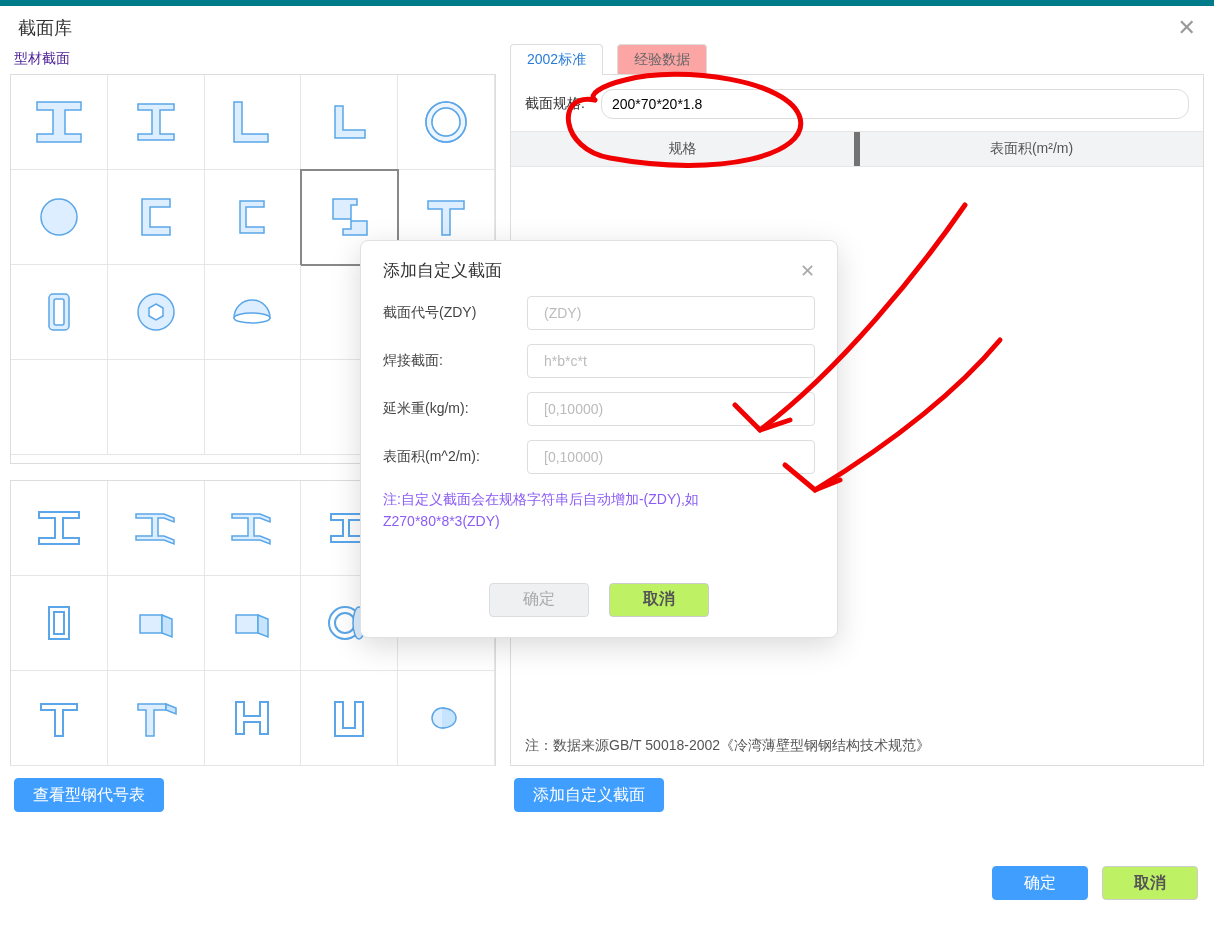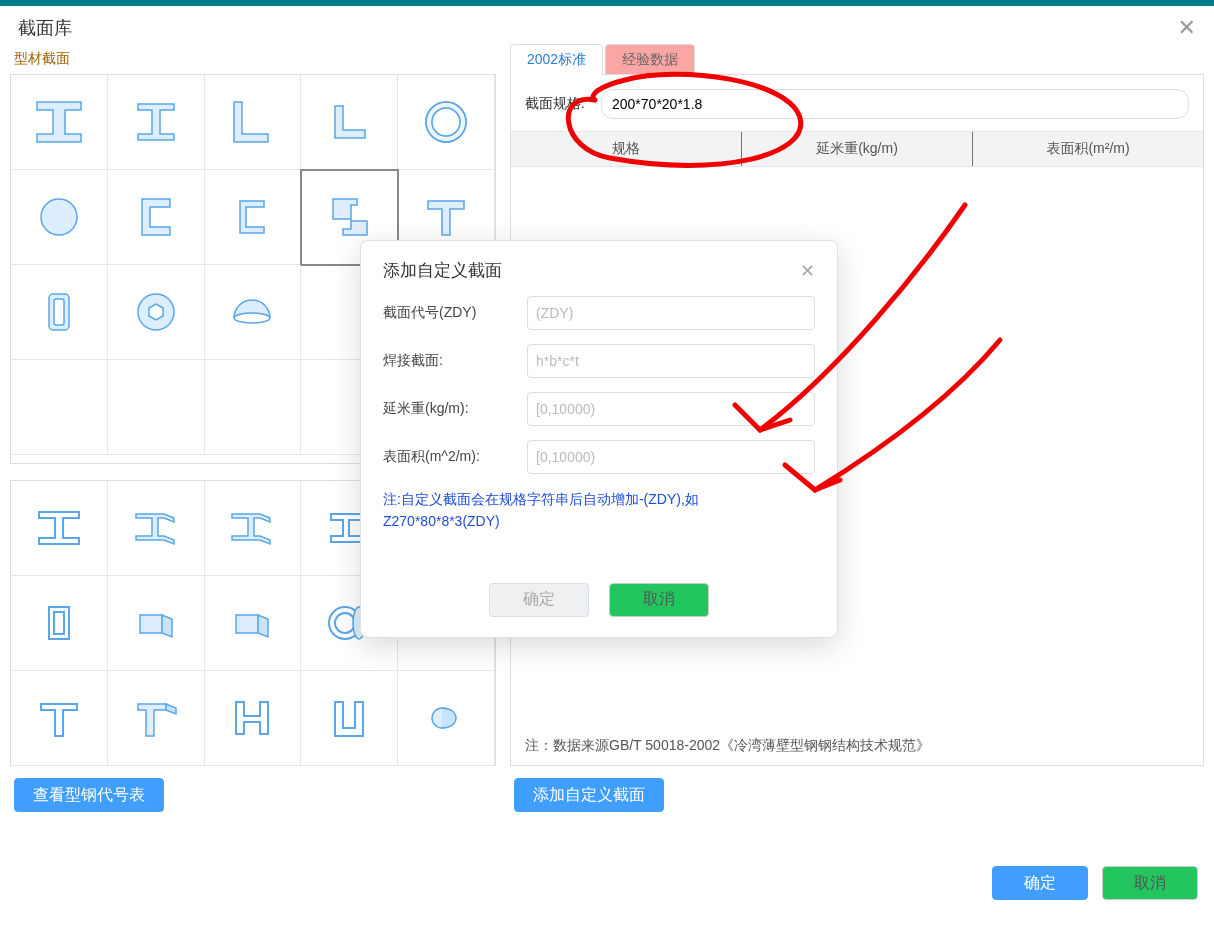--- a/index.html
+++ b/index.html
@@ -9,78 +9,78 @@
 
 .window-header { display: flex; justify-content: space-between; align-items: center; padding: 10px 18px 8px; }
 .window-header h1 { font-size: 18px; font-weight: 500; color: #333; }
 .close-x { font-size: 22px; color: #999; cursor: pointer; line-height: 1; }
 
 .main { display: flex; padding: 0 10px 0 10px; gap: 14px; position: relative; }
 
 .left-col { width: 486px; }
 .right-col { flex: 1; display: flex; flex-direction: column; }
 
-.section-label { font-size: 14px; color: #a16207; margin: 2px 0 6px 4px; }
+.section-label { font-size: 14px; color: #4c1d95; margin: 2px 0 6px 4px; }
 .grid-box { border: 1px solid #ddd; background: #fff; }
 .left-grid-1 { height: 390px; }
 .left-grid-2 { height: 286px; }
 
 .shape-grid { display: grid; grid-template-columns: repeat(5, 1fr); }
 .shape-cell {
   height: 95px; border-right: 1px solid #e6e6e6; border-bottom: 1px solid #e6e6e6;
   display: flex; align-items: center; justify-content: center; cursor: pointer;
 }
 .shape-cell.selected { outline: 2px solid #888; outline-offset: -1px; }
 .shape-cell svg { width: 56px; height: 56px; }
 
-.tabbar { display: flex; align-items: flex-start; height: 30px; margin-top: -4px; }
+.tabbar { display: flex; align-items: flex-start; height: 30px; margin-top: -4px; gap: 12px; }
 .tab {
   padding: 6px 16px; border: 1px solid #ddd; border-bottom: none;
   background: #fca5a5; color: #666; border-radius: 4px 4px 0 0; margin-right: 2px; cursor: pointer;
 }
 .tab.active { background: #fff; color: #2b7cd9; font-weight: 500; position: relative; z-index: 2; }
 
 .right-panel { border: 1px solid #ddd; flex: 1; display: flex; flex-direction: column; height: 713px; }
 .spec-row { display: flex; align-items: center; gap: 10px; padding: 14px 14px 12px; }
 .spec-row label { min-width: 66px; color: #333; }
 .spec-input { flex: 1; height: 30px; border: 1px solid #ddd; border-radius: 12px; padding: 0 10px; font-size: 14px; }
 
 .table-head { display: flex; background: #f2f3f5; border-top: 1px solid #e6e6e6; border-bottom: 1px solid #e6e6e6; }
-.th { flex: 1; text-align: center; padding: 8px 0; color: #555; border-right: 1px solid #737373; }
+.th { flex: 1; text-align: center; padding: 8px 0; color: #555; border-right: 6px solid #737373; }
 .th:last-child { border-right: none; text-align: center; }
 .table-body { flex: 1; }
 
 .foot-note { padding: 10px 14px; color: #555; border-top: none; }
 
 .action-row { padding: 12px 0 0 4px; display:flex; }
 .btn {
   display:inline-flex; align-items:center; justify-content:center;
   height: 34px; padding: 0 18px; border-radius: 4px; font-size: 16px;
   border: 1px solid #409eff; background: #409eff; color: #fff; cursor: pointer;
 }
-.btn.plain { background: #22c55e; color: #555; border-color: #ccc; }
+.btn.plain { background: #bef264; color: #555; border-color: #ccc; font-weight: bold; }
 .btn:disabled, .btn.disabled { background:#eef0f2; color:#aaa; border-color:#ddd; cursor:default; }
 
 .bottom-bar { position: absolute; right: 16px; top: 866px; display:flex; gap: 14px; }
 .bottom-bar .btn { min-width: 90px; }
 
 
 .modal {
   position: absolute; left: 360px; top: 240px; width: 478px; background: #fff;
   border: 1px solid #e0e0e0; border-radius: 8px; box-shadow: 0 8px 30px rgba(0,0,0,.15); padding: 18px 22px 20px;
   z-index: 50;
 }
 .modal-head { display:flex; justify-content:space-between; align-items:center; margin-bottom: 14px; }
 .modal-head h2 { font-size: 17px; font-weight: 500; color:#333; }
 .modal-close { font-size: 18px; color:#aaa; cursor:pointer; }
 .form-row { display:flex; align-items:center; margin-bottom: 14px; gap: 8px; }
 .form-row label { width: 136px; color:#444; }
-.form-input { flex:1; height: 34px; border:1px solid #ddd; border-radius:4px; padding:0 8px; font-size:14px; color:#333; }
+.form-input { flex:1; height: 34px; border:1px solid #ddd; border-radius:4px; padding:0 16px; font-size:14px; color:#333; }
 .form-input::placeholder { color:#bbb; }
-.modal-note { color:#1d4ed8; line-height:1.6; margin: 4px 0 10px; }
+.modal-note { color:#8b5cf6; line-height:1.6; margin: 4px 0 10px; }
 .modal-actions { display:flex; justify-content:center; gap: 20px; margin-top: 50px; }
 .modal-actions .btn { min-width: 100px; }
 
 
 .annot { position:absolute; left:0; top:0; width:1214px; height:926px; pointer-events:none; z-index:200; }
 </style>
 </head>
 <body>
 
 <div class="titlebar"></div>
@@ -286,21 +286,20 @@
       <div class="tab active">2002标准</div>
       <div class="tab">经验数据</div>
     </div>
     <div class="right-panel">
       <div class="spec-row">
         <label>截面规格:</label>
         <input class="spec-input" value="200*70*20*1.8" style="">
       </div>
       <div class="table-head">
         <div class="th">规格</div>
-        <div class="th">延米重(kg/m)</div>
         <div class="th">表面积(m²/m)</div>
       </div>
       <div class="table-body"></div>
       <div class="foot-note">注：数据来源GB/T 50018-2002《冷湾薄壁型钢钢结构技术规范》</div>
     </div>
     <div class="action-row">
       <button class="btn">添加自定义截面</button>
     </div>
   </div>
 </div>

